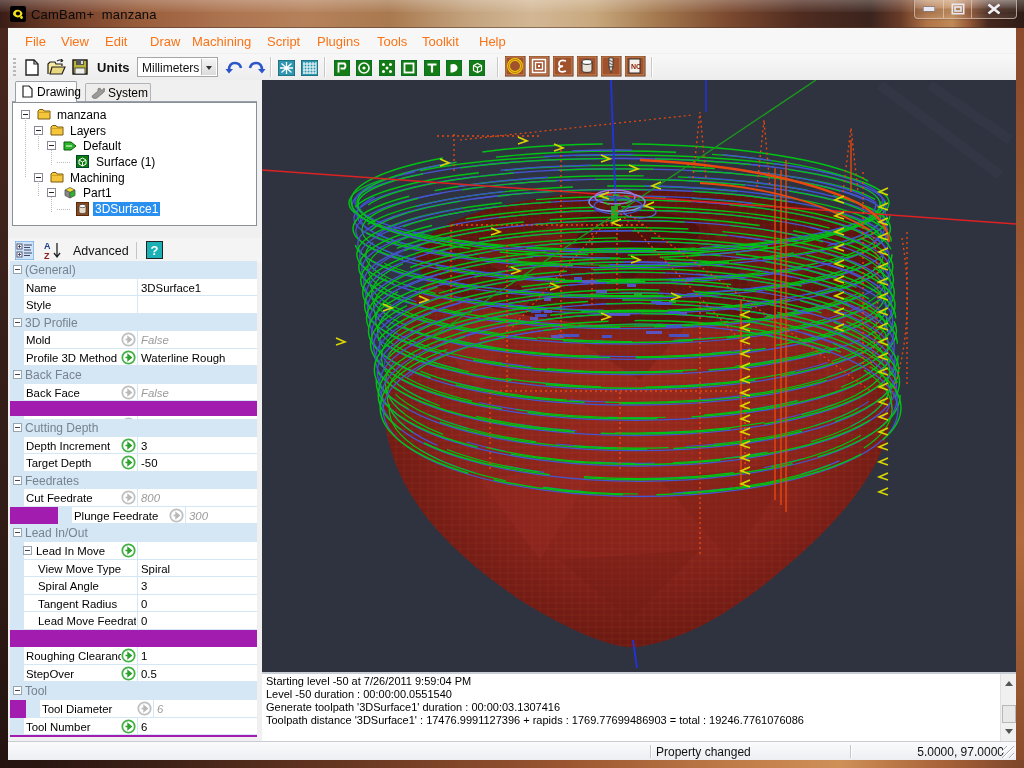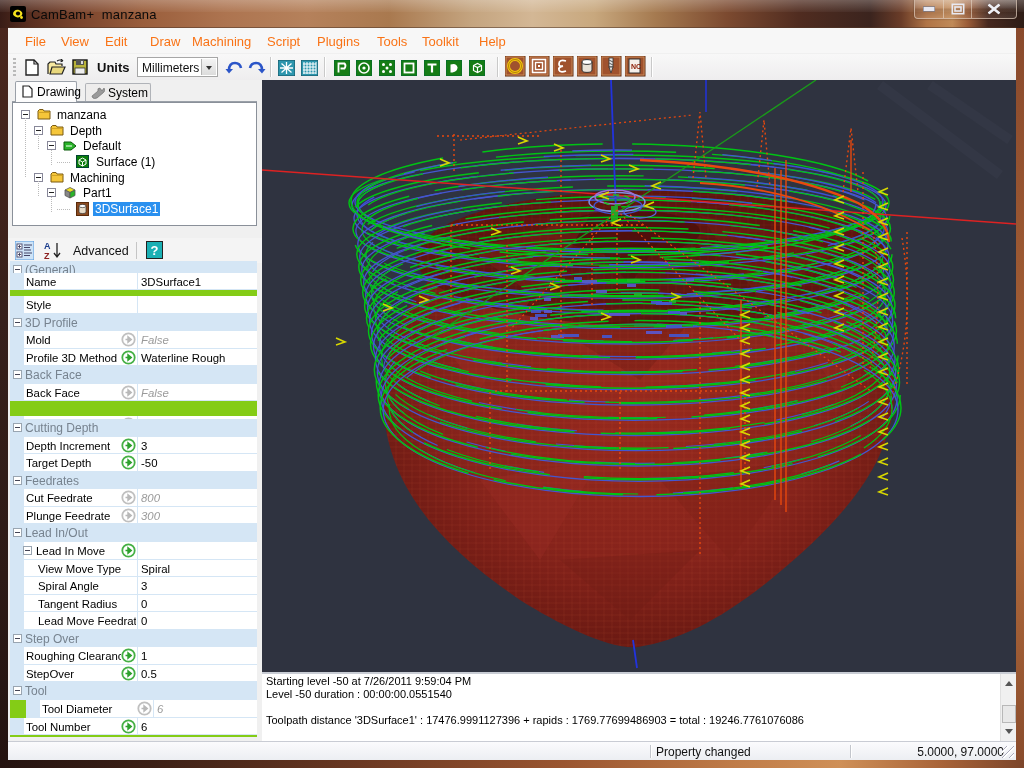--- a/index.html
+++ b/index.html
@@ -39,21 +39,21 @@
 .ebox:after{content:"";position:absolute;left:1px;top:3px;width:5px;height:1px;background:#222;}
 .dot{position:absolute;background-image:repeating-linear-gradient(180deg,#bbb 0 1px,transparent 1px 2px);width:1px;z-index:4;}
 .doth{position:absolute;background-image:repeating-linear-gradient(90deg,#bbb 0 1px,transparent 1px 2px);height:1px;z-index:4;}
 
 #ptool{left:8px;top:238px;width:254px;height:25px;background:#f4f4f4;}
 #paz{left:44px;top:241px;width:20px;height:19px;}
 #padv{left:73px;top:244px;font-size:12.5px;color:#111;}
 #psep{left:136px;top:242px;width:1px;height:17px;background:#c5c5c5;}
 #phelp{left:146px;top:241px;width:17px;height:18px;background:#1ab0b4;border:1px solid #222;color:#fff;font-weight:bold;font-size:13px;text-align:center;line-height:17px;}
 
-#pgrid{left:10px;top:261px;width:247px;height:476px;background:#84cc16;overflow:hidden;}
+#pgrid{left:10px;top:261px;width:247px;height:476px;background:#a21caf;overflow:hidden;}
 .prow{position:absolute;left:0;width:247px;height:18px;background:#fff;}
 .pcat{background:#d5e6f5;color:#77838f;}
 .pcat .ptxt{position:absolute;left:15px;top:2px;font-size:12px;}
 .pmin{position:absolute;left:3px;top:4px;width:9px;height:9px;background:#fff;border:1px solid #99a5b1;}
 .pmin:after{content:"";position:absolute;left:1px;top:3px;width:5px;height:1px;background:#445;}
 .pstrip{position:absolute;left:0;top:0;width:14px;height:100%;background:#d5e6f5;}
 .pdiv{position:absolute;left:127px;top:0;width:1px;height:100%;background:#d5e6f5;}
 .pbot{position:absolute;left:0;bottom:0;width:100%;height:1px;background:#d5e6f5;}
 .pname{position:absolute;left:16px;top:2.5px;font-size:11.4px;color:#000;white-space:nowrap;overflow:hidden;}
 .pval{position:absolute;left:131px;top:2.5px;font-size:11.4px;color:#000;white-space:nowrap;}
@@ -260,21 +260,21 @@
 <svg class="abs" style="left:37px;top:108px;z-index:4;" width="14" height="14">
       <path d="M1 11 V3 L2.5 1.5 H6 L7 3 H13 V11 Z" fill="#f5c63a" stroke="#7a5a10" stroke-width="1"></path>
       <path d="M1 4.5 H13" stroke="#c89a20" stroke-width="0.8"></path>
     </svg>
 <div class="trow" style="left:57px;top:108px;">manzana</div>
 <div class="ebox abs" style="left:34px;top:126px;"></div>
 <svg class="abs" style="left:50px;top:124px;z-index:4;" width="14" height="14">
       <path d="M1 11 V3 L2.5 1.5 H6 L7 3 H13 V11 Z" fill="#f5c63a" stroke="#7a5a10" stroke-width="1"></path>
       <path d="M1 4.5 H13" stroke="#c89a20" stroke-width="0.8"></path>
     </svg>
-<div class="trow" style="left:70px;top:124px;">Depth</div>
+<div class="trow" style="left:70px;top:124px;">Layers</div>
 <div class="ebox abs" style="left:47px;top:141px;"></div>
 <svg class="abs" style="left:63px;top:139px;z-index:4;" width="14" height="14">
       <path d="M1 3 L8 3 L13 7 L8 11 L1 11 Z" fill="#2ab42a" stroke="#0a5a0a" stroke-width="1"></path>
       <path d="M3 7 L9 7" stroke="#d8f8d8" stroke-width="1.2"></path>
     </svg>
 <div class="trow" style="left:83px;top:139px;">Default</div>
 <svg class="abs" style="left:76px;top:155px;z-index:4;" width="14" height="14">
       <rect x="0.5" y="0.5" width="12" height="12" fill="#0b7c0b" stroke="#043"></rect>
       <path d="M3 5 L6.5 3 L10 5 L10 9 L6.5 11 L3 9 Z M3 5 L6.5 7 L10 5 M6.5 7 V11" fill="none" stroke="#fff" stroke-width="1"></path>
     </svg>
@@ -320,21 +320,21 @@
       <path d="M13 2 V15 M10 12 L13 16 L16 12" fill="none" stroke="#222" stroke-width="1.3"></path>
     </svg>
 <div id="padv" class="abs">Advanced</div>
 <div id="psep" class="abs"></div>
 <div id="phelp" class="abs">?</div>
 <div id="pgrid" class="abs">
 <div class="prow pcat" style="top:0px;height:18px;">
         <div class="pmin"></div>
         <div class="ptxt">(General)</div>
       </div>
-<div class="prow" style="top:12px;height:17px;">
+<div class="prow" style="top:18px;height:17px;">
         <div class="pstrip"></div>
         <div class="pdiv"></div>
         <div class="pbot"></div>
         <div class="pname" style="left:16px;width:110px;">Name</div>
         <div class="pval">3DSurface1</div>
       </div>
 <div class="prow" style="top:35px;height:18px;">
         <div class="pstrip"></div>
         <div class="pdiv"></div>
         <div class="pbot"></div>
@@ -427,21 +427,21 @@
         <div class="pstrip"></div>
         <div class="pdiv"></div>
         <div class="pbot"></div>
         <div class="pname" style="left:16px;width:95px;">Cut Feedrate</div>
         <div class="picon"><svg width="15" height="15">
             <circle cx="7.5" cy="7.5" r="6.2" fill="#fff" stroke="#c0c0c0" stroke-width="1.8"></circle>
             <path d="M4.5 7.5 H9 M7 4.8 L10.3 7.5 L7 10.2 Z" fill="#b8b8b8" stroke="#b8b8b8" stroke-width="1.4"></path>
           </svg></div>
         <div class="pval pvi">800</div>
       </div>
-<div class="prow" style="top:246px;height:17px;">
+<div class="prow" style="top:246px;height:17px;margin-left:48px;">
         <div class="pstrip"></div>
         <div class="pdiv"></div>
         <div class="pbot"></div>
         <div class="pname" style="left:16px;width:95px;">Plunge Feedrate</div>
         <div class="picon"><svg width="15" height="15">
             <circle cx="7.5" cy="7.5" r="6.2" fill="#fff" stroke="#c0c0c0" stroke-width="1.8"></circle>
             <path d="M4.5 7.5 H9 M7 4.8 L10.3 7.5 L7 10.2 Z" fill="#b8b8b8" stroke="#b8b8b8" stroke-width="1.4"></path>
           </svg></div>
         <div class="pval pvi">300</div>
       </div>
@@ -481,24 +481,20 @@
         <div class="pbot"></div>
         <div class="pname" style="left:28px;width:98px;">Tangent Radius</div>
         <div class="pval">0</div>
       </div>
 <div class="prow" style="top:351px;height:18px;">
         <div class="pstrip"></div>
         <div class="pdiv"></div>
         <div class="pbot"></div>
         <div class="pname" style="left:28px;width:98px;">Lead Move Feedrate</div>
         <div class="pval">0</div>
-      </div>
-<div class="prow pcat" style="top:369px;height:17px;">
-        <div class="pmin"></div>
-        <div class="ptxt">Step Over</div>
       </div>
 <div class="prow" style="top:386px;height:18px;">
         <div class="pstrip"></div>
         <div class="pdiv"></div>
         <div class="pbot"></div>
         <div class="pname" style="left:16px;width:95px;">Roughing Clearance</div>
         <div class="picon"><svg width="15" height="15">
             <circle cx="7.5" cy="7.5" r="6.2" fill="#fff" stroke="#45b045" stroke-width="1.8"></circle>
             <path d="M4.5 7.5 H9 M7 4.8 L10.3 7.5 L7 10.2 Z" fill="#2da02d" stroke="#2da02d" stroke-width="1.4"></path>
           </svg></div>
@@ -780,20 +776,21 @@
 <path d="M 336 338 L 345 342 L 336 345"></path>
 <path d="M 609 192 L 600 196 L 609 199"></path>
 <path d="M 654 202 L 645 206 L 654 209"></path>
 <path d="M 621 219 L 612 223 L 621 226"></path>
 <path d="M 661 182 L 652 186 L 661 189"></path>
 </g>
 </svg>
 <div id="logpane" class="abs">
 <div class="lline" style="top:1px;">Starting level -50 at 7/26/2011 9:59:04 PM</div>
 <div class="lline" style="top:14px;">Level -50 duration : 00:00:00.0551540</div>
+<div class="lline" style="top:27px;">Generate toolpath '3DSurface1' duration : 00:00:03.1307416</div>
 <div class="lline" style="top:40px;">Toolpath distance '3DSurface1' : 17476.9991127396 + rapids : 1769.77699486903 = total : 19246.7761076086</div>
 <div id="lscroll">
         <div class="sarr" style="top:3px;border-bottom:5px solid #555;"></div>
 <div class="sarr" style="bottom:3px;border-top:5px solid #555;"></div>
         <div id="lthumb"></div>
       </div>
 </div>
 <div id="statusbar" class="abs">
 <div class="ssep" style="left:642px;"></div>
 <div class="ssep" style="left:842px;"></div>

